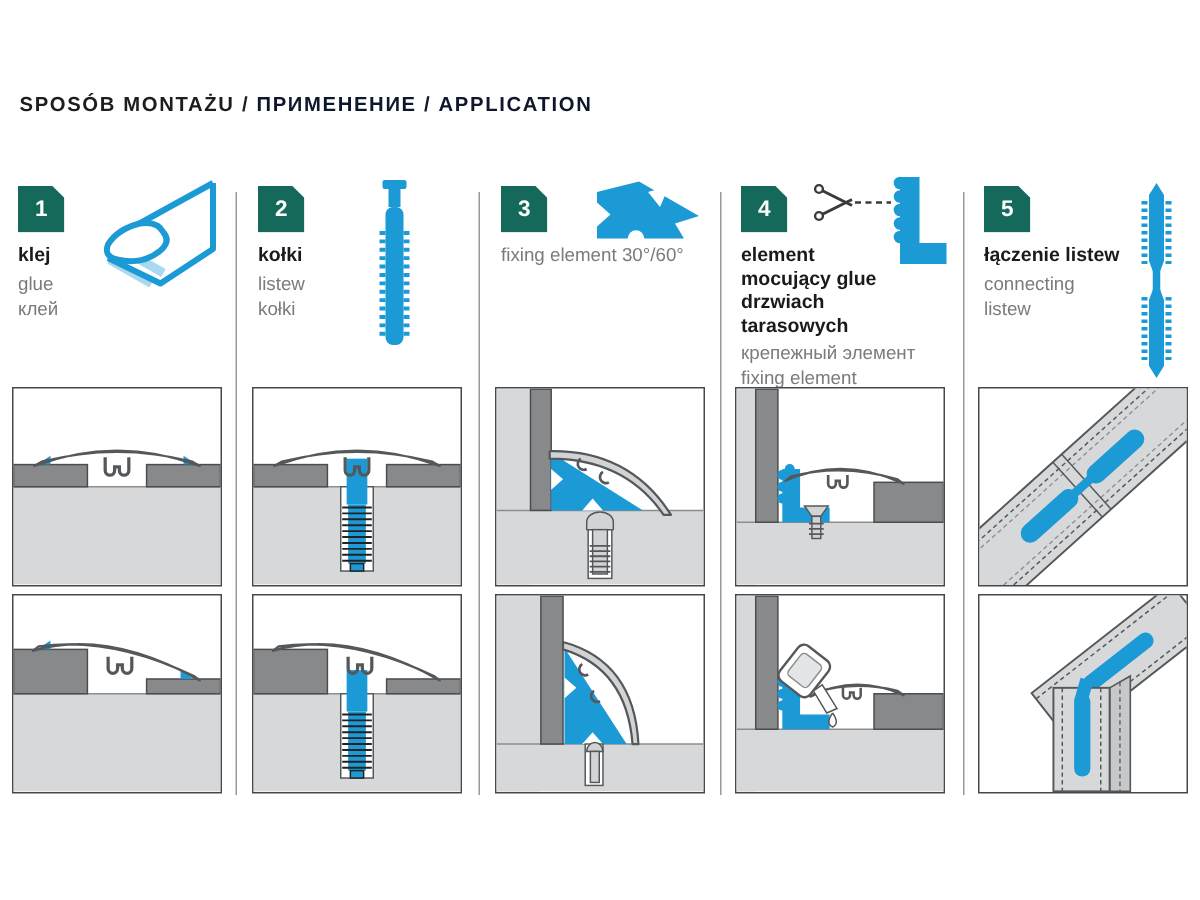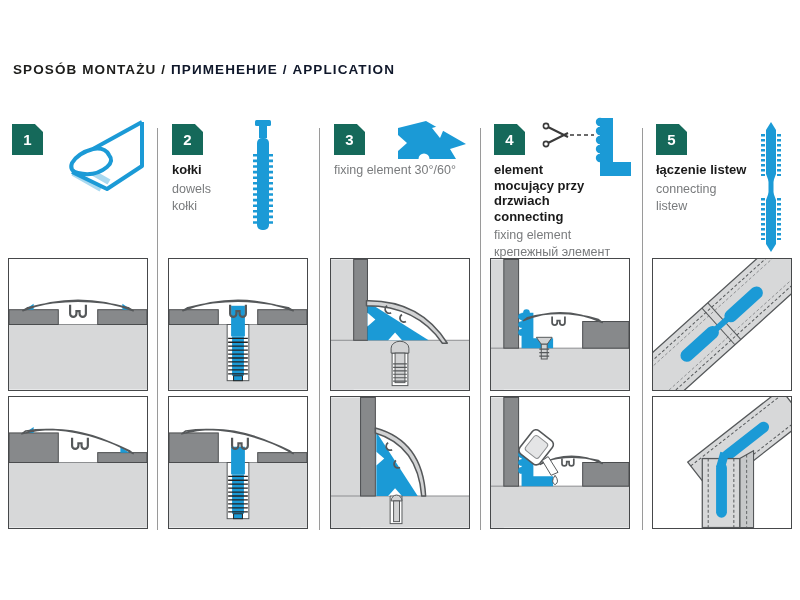--- a/index.html
+++ b/index.html
@@ -33,36 +33,41 @@
 
   <div class="title">
     <span class="t1">SPOSÓB MONTAŻU /</span>
     <span class="t2">ПРИМЕНЕНИЕ / APPLICATION</span>
   </div>
 
   <div class="colhdr" style="left:8px;">
     <div class="badge">
         <span>1</span>
       </div>
+    <div class="labels">
+      <div class="lbl-pl" style="width:110px;">klej</div>
+      <div class="lbl-sub">glue</div>
+      <div class="lbl-sub">клей</div>
+    </div>
   </div>
   <svg class="icon" style="left:55px;top:116px;" width="94" height="80" viewBox="0 0 94 80">
     <path d="M18 57 l28 16" stroke="#a9d9f0" stroke-width="6" fill="none"></path>
     <path d="M26 50 l28 16" stroke="#a9d9f0" stroke-width="6" fill="none"></path>
     <path d="M87 6 L87 50 L52 73 L17 56" fill="none" stroke="#1b9ad6" stroke-width="4" stroke-linejoin="round"></path>
     <path d="M87 6 L38 33" fill="none" stroke="#1b9ad6" stroke-width="4"></path>
     <path d="M38 33 q-15 4 -21 14 q-3 8 6 10 q17 4 29 -6 q7 -6 2 -12 q-4 -8 -16 -6 z" fill="#fff" stroke="#1b9ad6" stroke-width="4" stroke-linejoin="round"></path>
   </svg>
 
   <div class="colhdr" style="left:168px;">
     <div class="badge">
         <span>2</span>
       </div>
     <div class="labels">
       <div class="lbl-pl" style="width:110px;">kołki</div>
-      <div class="lbl-sub">dowels</div>
+      <div class="lbl-sub">listew</div>
       <div class="lbl-sub">kołki</div>
     </div>
   </div>
   <svg class="icon" style="left:250px;top:120px;" width="26" height="118" viewBox="0 0 26 118">
     <rect x="5" y="0" width="16" height="6" rx="1.5" fill="#1b9ad6"></rect>
     <rect x="9" y="6" width="8" height="12" fill="#1b9ad6"></rect>
     <rect x="7" y="18" width="12" height="92" rx="5" fill="#1b9ad6"></rect>
     <line x1="5" y1="34" x2="5" y2="106" stroke="#1b9ad6" stroke-width="4" stroke-dasharray="2.6 3"></line>
     <line x1="21" y1="34" x2="21" y2="106" stroke="#1b9ad6" stroke-width="4" stroke-dasharray="2.6 3"></line>
   </svg>
@@ -80,23 +85,23 @@
     <polygon points="12,17 21,25 12,33" fill="#fff"></polygon>
     <circle cx="38" cy="41" r="5.5" fill="#fff"></circle>
     <polygon points="46,10 54,20 60,6" fill="#fff"></polygon>
   </svg>
 
   <div class="colhdr" style="left:490px;">
     <div class="badge">
         <span>4</span>
       </div>
     <div class="labels">
-      <div class="lbl-pl" style="width:92px;">element mocujący przy drzwiach connecting</div>
+      <div class="lbl-pl" style="width:92px;">element mocujący glue drzwiach tarasowych</div>
+      <div class="lbl-sub" style="width:140px;">крепежный элемент</div>
       <div class="lbl-sub" style="width:140px;">fixing element</div>
-      <div class="lbl-sub" style="width:140px;">крепежный элемент</div>
     </div>
   </div>
   <svg class="icon" style="left:540px;top:116px;" width="96" height="74" viewBox="0 0 96 74">
     <line x1="8" y1="11" x2="28" y2="21" stroke="#3a3a3a" stroke-width="2"></line>
     <line x1="8" y1="27" x2="28" y2="17" stroke="#3a3a3a" stroke-width="2"></line>
     <circle cx="6" cy="10" r="2.6" fill="none" stroke="#3a3a3a" stroke-width="1.6"></circle>
     <circle cx="6" cy="28" r="2.6" fill="none" stroke="#3a3a3a" stroke-width="1.6"></circle>
     <line x1="30" y1="19" x2="54" y2="19" stroke="#3a3a3a" stroke-width="1.6" stroke-dasharray="4 3"></line>
     <circle cx="60" cy="6" r="4.2" fill="#1b9ad6"></circle>
     <circle cx="60" cy="15" r="4.2" fill="#1b9ad6"></circle>

